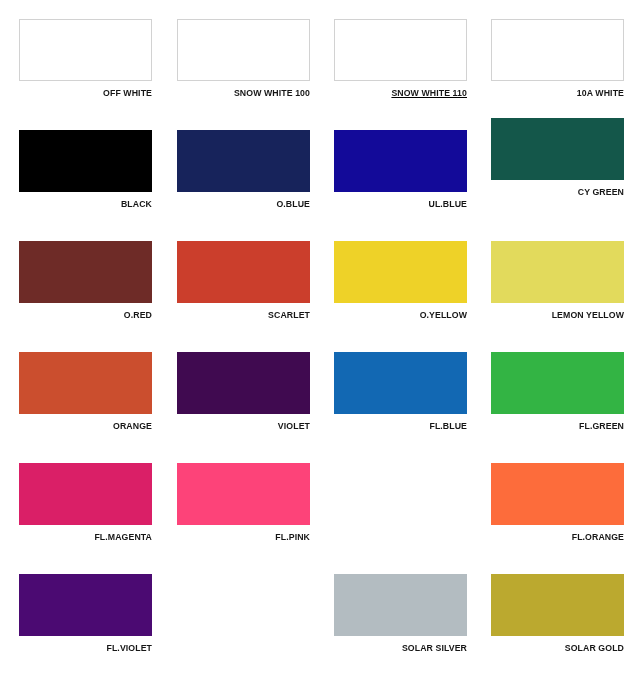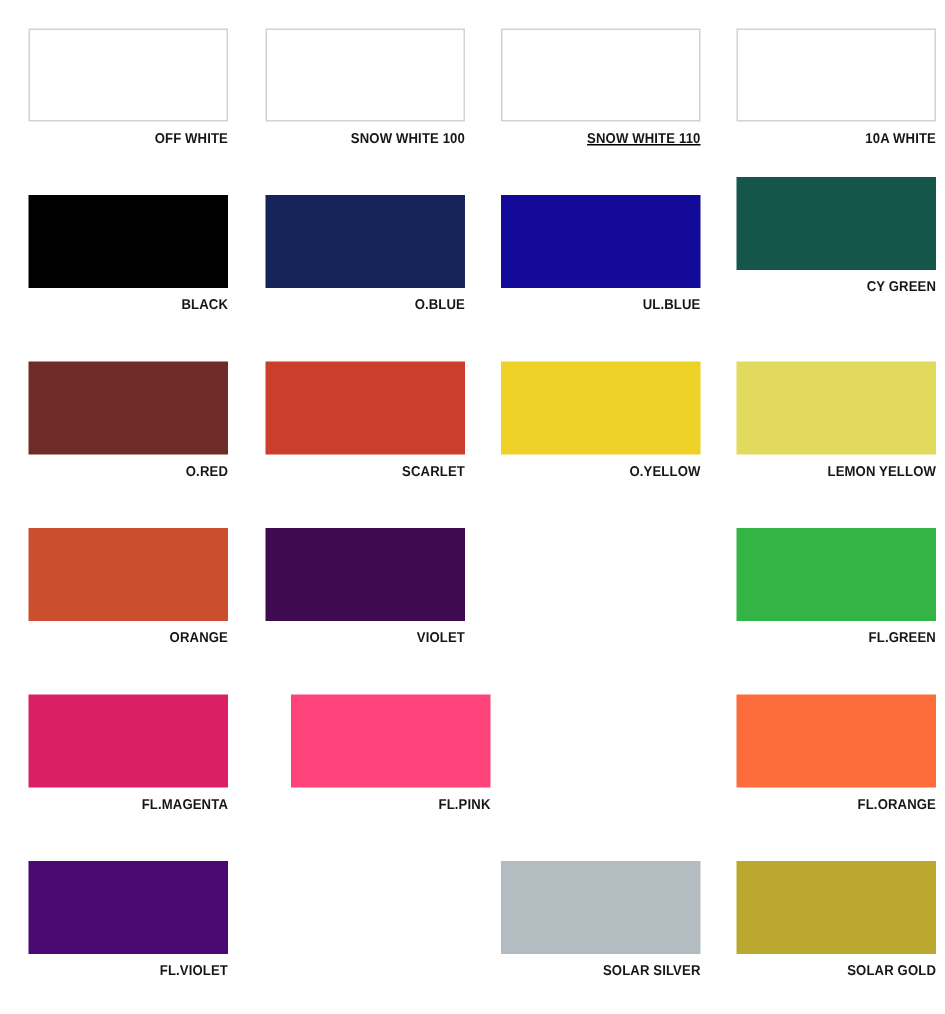--- a/index.html
+++ b/index.html
@@ -111,29 +111,33 @@
       <div class="swatch-label" style="color: rgb(22, 22, 22);">LEMON YELLOW</div>
     </div>
     <div class="swatch-cell" style="left: 19px; top: 352px;">
       <div class="swatch-chip" style="background: rgb(203, 78, 46);"></div>
       <div class="swatch-label" style="color: rgb(22, 22, 22);">ORANGE</div>
     </div>
     <div class="swatch-cell" style="left: 177px; top: 352px;">
       <div class="swatch-chip" style="background: rgb(64, 10, 80);"></div>
       <div class="swatch-label" style="color: rgb(22, 22, 22);">VIOLET</div>
     </div>
+    <div class="swatch-cell" style="left: 334px; top: 352px;">
+      <div class="swatch-chip" style="background: rgb(18, 104, 179);"></div>
+      <div class="swatch-label" style="color: rgb(22, 22, 22);">FL.BLUE</div>
+    </div>
     <div class="swatch-cell" style="left: 491px; top: 352px;">
       <div class="swatch-chip" style="background: rgb(51, 180, 68);"></div>
       <div class="swatch-label" style="color: rgb(22, 22, 22);">FL.GREEN</div>
     </div>
     <div class="swatch-cell" style="left: 19px; top: 463px;">
       <div class="swatch-chip" style="background: rgb(218, 31, 103);"></div>
       <div class="swatch-label" style="color: rgb(22, 22, 22);">FL.MAGENTA</div>
     </div>
-    <div class="swatch-cell" style="left: 194px; top: 463px;">
+    <div class="swatch-cell" style="left: 177px; top: 463px;">
       <div class="swatch-chip" style="background: rgb(253, 67, 121);"></div>
       <div class="swatch-label" style="color: rgb(22, 22, 22);">FL.PINK</div>
     </div>
     <div class="swatch-cell" style="left: 19px; top: 574px;">
       <div class="swatch-chip" style="background: rgb(75, 10, 114);"></div>
       <div class="swatch-label" style="color: rgb(22, 22, 22);">FL.VIOLET</div>
     </div>
     <div class="swatch-cell" style="left: 491px; top: 463px;">
       <div class="swatch-chip" style="background: rgb(253, 108, 59);"></div>
       <div class="swatch-label" style="color: rgb(22, 22, 22);">FL.ORANGE</div>

